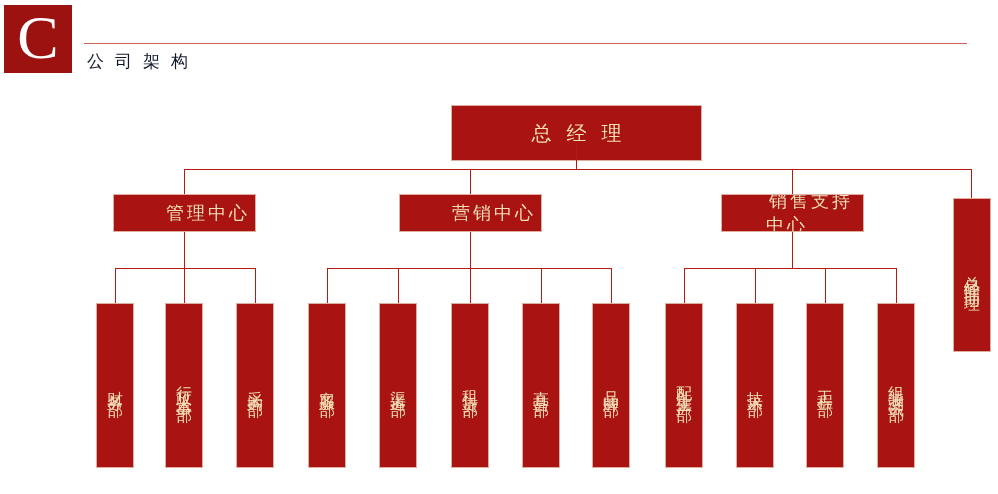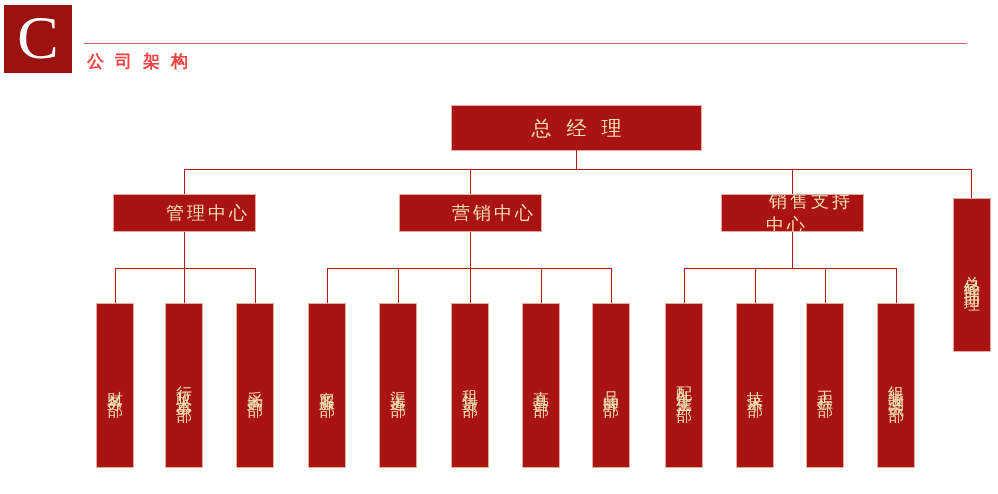--- a/index.html
+++ b/index.html
@@ -17,29 +17,29 @@
     transform:translateY(-2px);
   }
   .header-title{
     position:absolute;left:85px;top:6px;height:38px;display:flex;align-items:center;
     color:#b3231c;font-size:33px;letter-spacing:3px;word-spacing:16px;white-space:nowrap;
   }
   .header-divider{
     position:absolute;left:84px;top:43px;width:883px;height:1px;background:#d2625c;
   }
   .header-subtitle{
-    position:absolute;left:87px;top:50px;color:#ef4444;font-size:17px;font-weight:bold;
+    position:absolute;left:87px;top:50px;color:#0f172a;font-size:17px;font-weight:normal;
     letter-spacing:11px;white-space:nowrap;
   }
   
   .node{
     position:absolute;background:#a91312;border:1px solid #dfae9f;box-sizing:border-box;
     color:#efdfb6;display:flex;align-items:center;justify-content:center;overflow:hidden;
   }
-  .node.lv1{left:451px;top:105px;width:251px;height:46px;font-size:20px;letter-spacing:15px;text-indent:15px;}
+  .node.lv1{left:451px;top:105px;width:251px;height:56px;font-size:20px;letter-spacing:15px;text-indent:15px;}
   .node.lv2{top:194px;width:143px;height:38px;font-size:18px;letter-spacing:3px;text-indent:3px;padding-left:44px;}
   .node.center-mgmt{left:113px;}
   .node.center-mkt{left:399px;}
   .node.center-sales{left:721px;}
   .node.assistant{left:953px;top:198px;width:38px;height:154px;}
   .node.dept{top:303px;width:38px;height:165px;}
   .vtext{
     writing-mode:vertical-rl;text-orientation:upright;font-size:16px;letter-spacing:5px;
     line-height:1;white-space:nowrap;
   }

